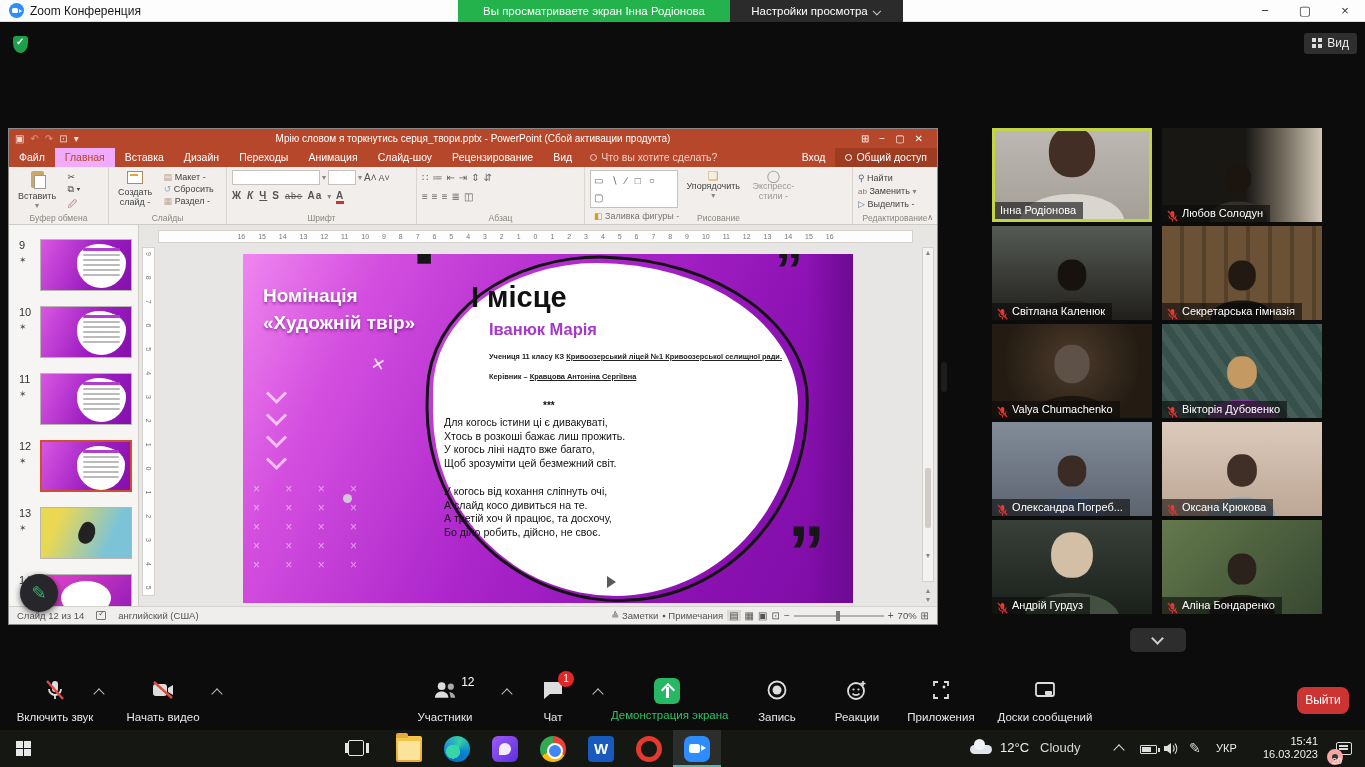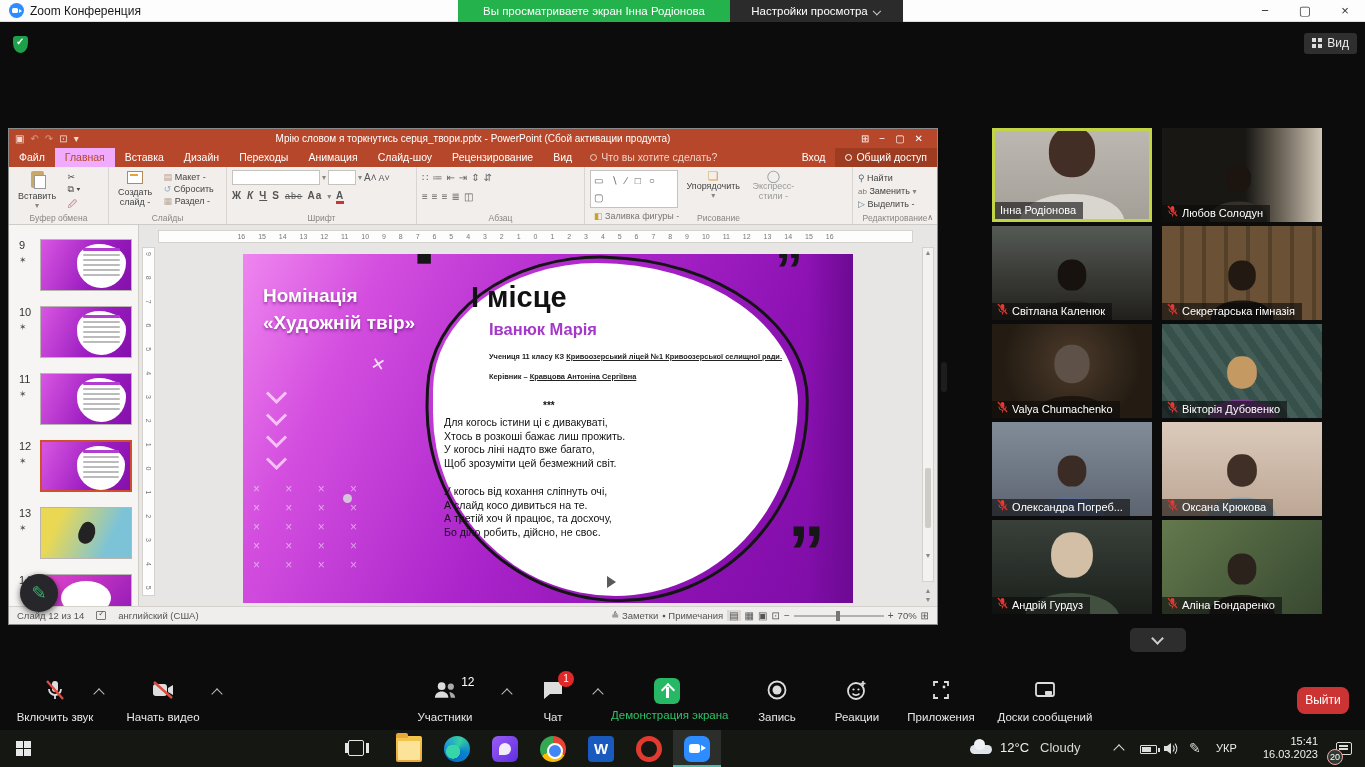--- a/index.html
+++ b/index.html
@@ -122,21 +122,21 @@
   .pencil{position:absolute;left:20px;top:552px;width:38px;height:38px;border-radius:50%;background:#26262b;box-shadow:0 2px 6px rgba(0,0,0,.6);z-index:10;cursor:pointer;text-align:center;line-height:38px}
   .pencil span{color:#35b36b;font-size:18px;display:inline-block;transform:rotate(0deg)}
 
   
   .tile{position:absolute;width:160px;height:94px;background:#1a1a1a;overflow:hidden;cursor:pointer}
   .tile .vid{position:absolute;inset:0}
   .tile.active{border:3px solid #c3d545}
   .person{position:absolute;left:50%;bottom:10px;transform:translateX(-50%);width:46px;height:44px}
   .person::before{content:"";position:absolute;left:50%;top:0;transform:translateX(-50%);width:22px;height:24px;border-radius:46%;background:var(--head,#20180f)}
   .person::after{content:"";position:absolute;left:50%;bottom:-16px;transform:translateX(-50%);width:50px;height:28px;border-radius:48% 48% 0 0;background:var(--body,#2c2620)}
-  .nameplate{position:absolute;left:0;bottom:0;background:rgba(10,10,10,.6);color:#fff;font-size:11px;line-height:17px;padding:0 7px 0 5px;display:flex;align-items:flex-start;gap:4px;white-space:nowrap;z-index:3}
+  .nameplate{position:absolute;left:0;bottom:0;background:rgba(10,10,10,.6);color:#fff;font-size:11px;line-height:17px;padding:0 7px 0 5px;display:flex;align-items:flex-end;gap:4px;white-space:nowrap;z-index:3}
   .t1 .vid{background:linear-gradient(180deg,#bcb8b1,#a49f97)}
   .t1 .person{--head:#432e26;--body:#d9d5cf;transform:translateX(-50%) scale(2.1);bottom:24px}
   .t2 .vid{background:linear-gradient(90deg,#181714 52%,#6e665a 75%,#cfc6b6)}
   .t2 .person{--head:#1b140f;--body:#35302a;transform:translateX(-58%) scale(1.15)}
   .t3 .vid{background:linear-gradient(180deg,#555a55,#211f1c)}
   .t3 .person{--head:#17120d;--body:#232019;transform:translateX(-50%) scale(1.3)}
   .t4 .vid{background:repeating-linear-gradient(90deg,#6b5136 0 18px,#55402a 18px 22px)}
   .t4 .person{--head:#221a12;--body:#191512;transform:translateX(-50%) scale(1.25)}
   .t5 .vid{background:radial-gradient(circle at 50% 40%,#4d3b2b 0%,#241c13 70%)}
   .t5 .person{--head:#5e5148;--body:#1c140e;transform:translateX(-50%) scale(1.6);bottom:16px}
@@ -209,21 +209,21 @@
   .cloudico{position:absolute;left:0;top:11px;width:26px;height:14px}
   .cloudico::before{content:"";position:absolute;left:2px;top:4px;width:22px;height:9px;border-radius:6px;background:#dfe5ea}
   .cloudico::after{content:"";position:absolute;left:6px;top:-2px;width:11px;height:11px;border-radius:50%;background:#eef2f5}
   .trchev{position:absolute;width:8px;height:8px;border-left:1.6px solid #ddd;border-top:1.6px solid #ddd;transform:rotate(45deg);top:16px;cursor:pointer}
   .batt{position:absolute;top:15px;width:17px;height:9px;border:1.4px solid #ddd;border-radius:1px;cursor:pointer}
   .batt::after{content:"";position:absolute;right:-4px;top:2px;width:2px;height:4px;background:#ddd}
   .batt::before{content:"";position:absolute;left:1px;top:1px;bottom:1px;width:9px;background:#ddd}
   .clock2{text-align:right;line-height:13px;padding-top:5px;cursor:default}
   .notifico{position:absolute;top:12px;width:16px;height:13px;border:1.5px solid #ddd;border-radius:2px;cursor:pointer}
   .notifico::after{content:"";position:absolute;left:2px;top:2px;width:9px;height:1.6px;background:#ddd;box-shadow:0 3px 0 #ddd}
-  .notifbadge{position:absolute;left:-10px;top:6px;width:16px;height:16px;border-radius:50%;background:#2f3a33;border:1px solid #fca5a5;color:#fff;font-size:9px;text-align:center;line-height:15px}
+  .notifbadge{position:absolute;left:-10px;top:6px;width:16px;height:16px;border-radius:50%;background:#2f3a33;border:5px solid #fca5a5;color:#fff;font-size:9px;text-align:center;line-height:15px}
 </style>
 </head>
 <body>
 
 <div class="titlebar">
   <div class="zlogo"></div>
   <div class="apptitle">Zoom Конференция</div>
   <div class="sharebanner">Вы просматриваете экран Інна Родіонова</div>
   <div class="viewsettings"><span>Настройки просмотра</span><span class="vchev"></span></div>
   <div class="wctl" style="right:80px">−</div>

